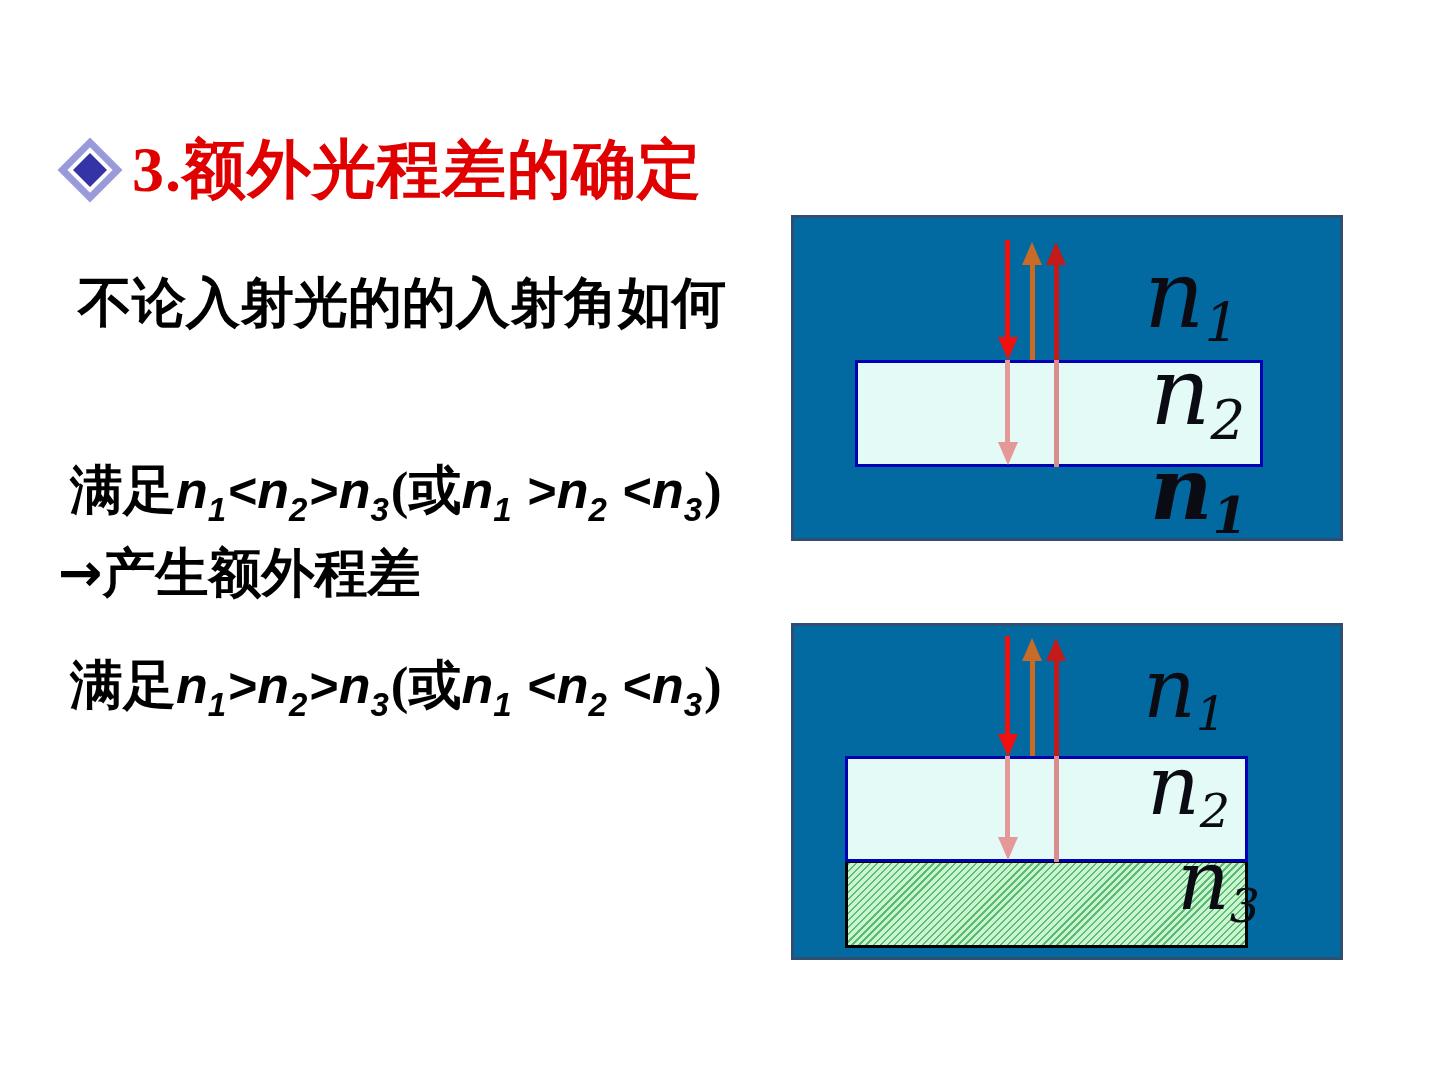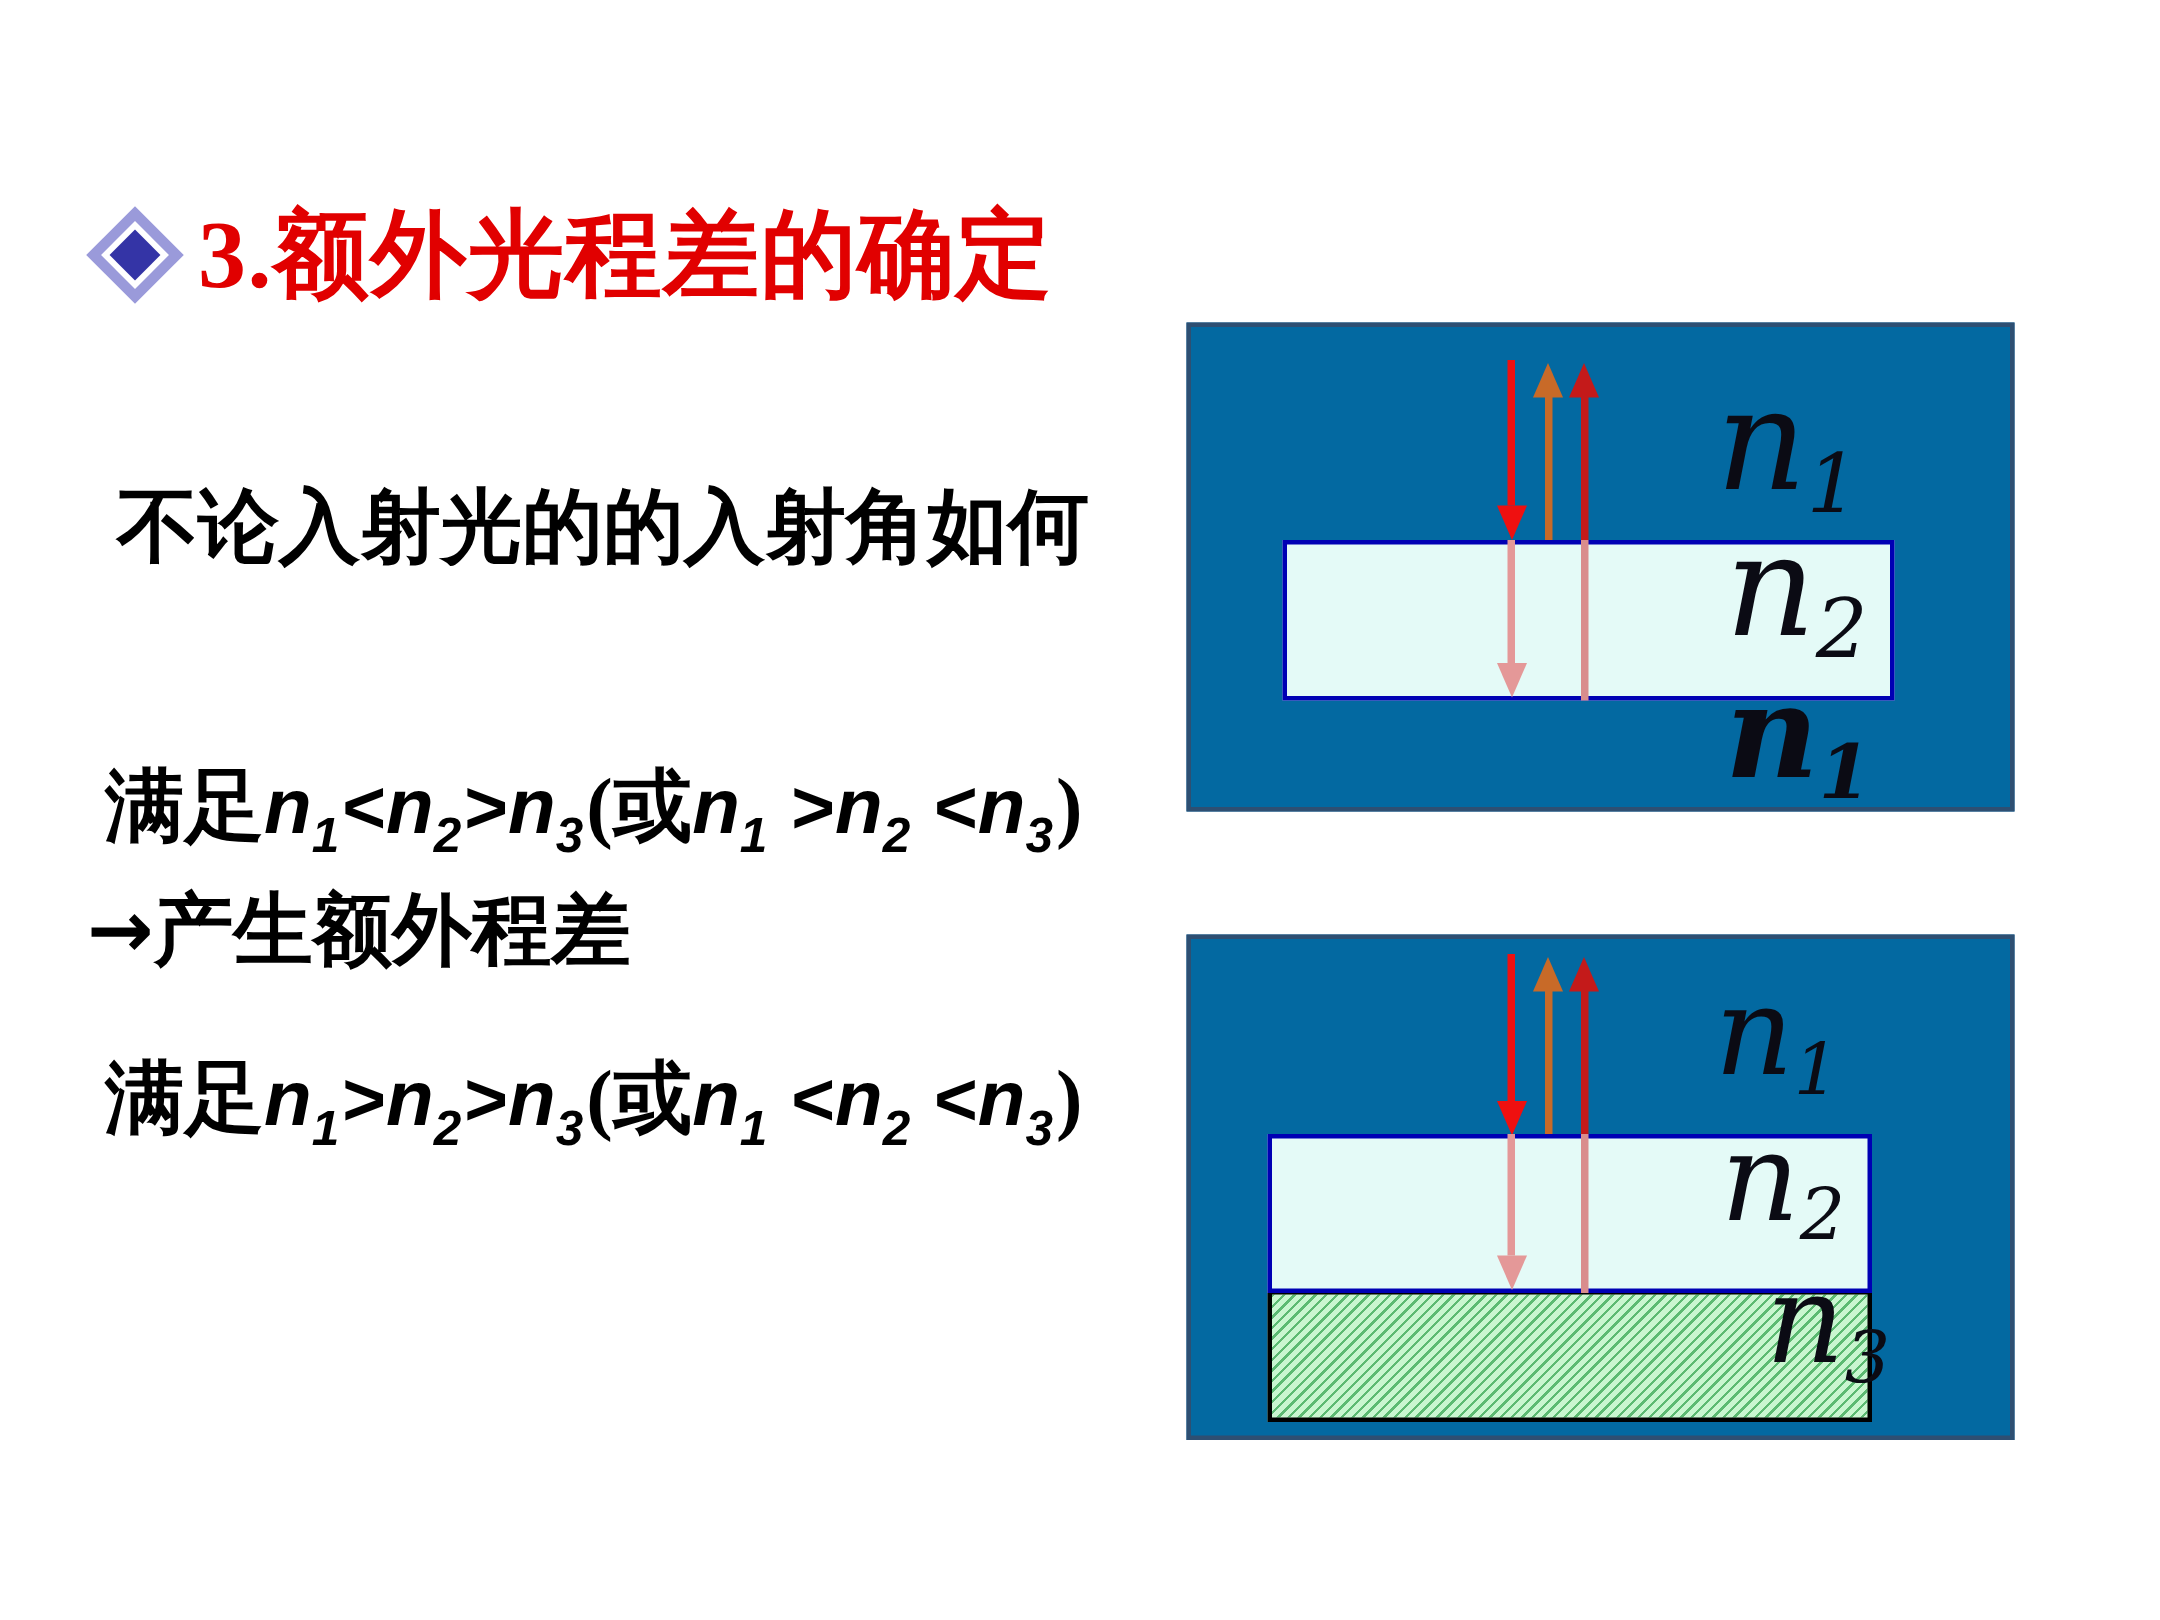--- a/index.html
+++ b/index.html
@@ -13,21 +13,21 @@
   .title-row { position:absolute; left:58px; top:138px; display:flex; align-items:center; }
   .diamond-wrap { position:relative; width:64px; height:64px; flex:0 0 64px; }
   .diamond-outer, .diamond-mid, .diamond-core { position:absolute; transform:rotate(45deg); }
   .diamond-outer { left:9px; top:9px;  width:46px; height:46px; background:var(--bullet_light); }
   .diamond-mid   { left:16px; top:16px; width:32px; height:32px; background:#ffffff; }
   .diamond-core  { left:20px; top:20px; width:24px; height:24px; background:var(--bullet_dark); }
   .slide-title { font-size:64px; font-weight:bold; color:var(--title_red);
                  letter-spacing:1px; line-height:1; margin-left:10px; white-space:pre; }
 
   
-  .txt { position:absolute; line-height:1; white-space:pre;margin-top:48px; }
+  .txt { position:absolute; line-height:1; white-space:pre; }
   .intro { left:78px; top:276px; font-size:54px; font-weight:bold; }
   .f1a { left:70px; top:464px; }
   .f1b { left:58px; top:546px; }
   .f2a { left:70px; top:659px; }
   .f2b { left:58px; top:781px; }
 
   .rich { white-space:pre; }
   .seg-cjk   { font-size:53px; font-weight:bold; font-family:"Liberation Serif","DejaVu Serif",serif; }
   .seg-var   { font-size:52px; font-weight:bold; font-style:italic;
                font-family:"Liberation Sans","DejaVu Sans",sans-serif; }

